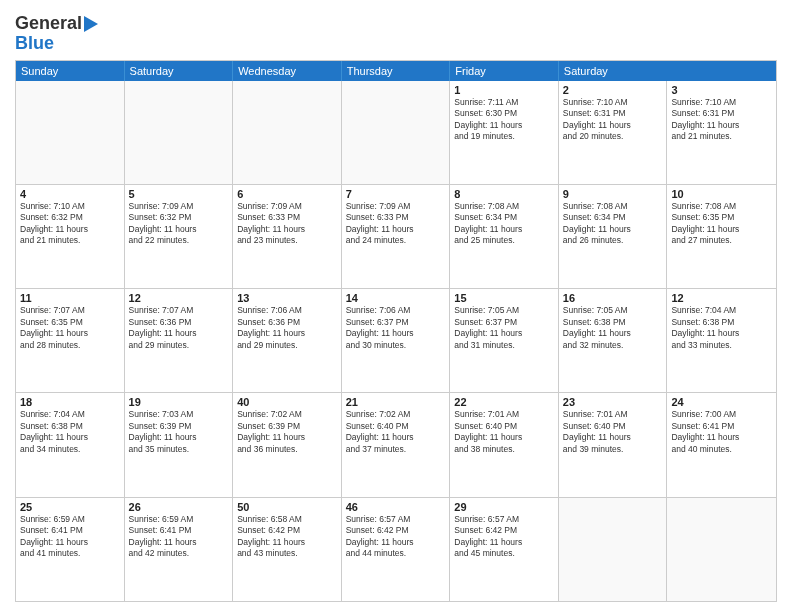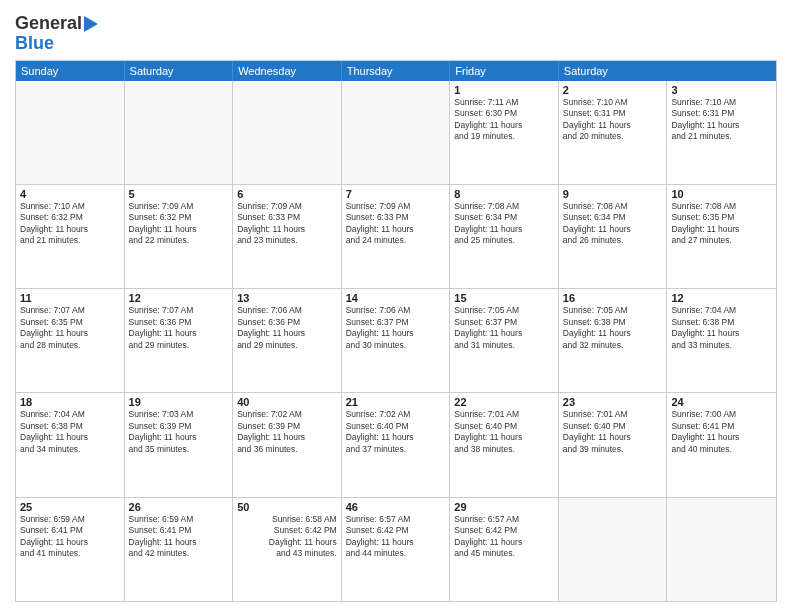--- a/index.html
+++ b/index.html
@@ -339,21 +339,21 @@
           </div>
           <div class="cal-cell">
             <div class="day-num">26</div>
             <div class="cell-text" style="white-space: pre-line;">Sunrise: 6:59 AM
 Sunset: 6:41 PM
 Daylight: 11 hours
 and 42 minutes.</div>
           </div>
           <div class="cal-cell">
             <div class="day-num">50</div>
-            <div class="cell-text" style="white-space: pre-line; text-align: right;">Sunrise: 6:58 AM
+            <div class="cell-text" style="white-space: pre-line;">Sunrise: 6:58 AM
 Sunset: 6:42 PM
 Daylight: 11 hours
 and 43 minutes.</div>
           </div>
           <div class="cal-cell">
             <div class="day-num">46</div>
             <div class="cell-text" style="white-space: pre-line;">Sunrise: 6:57 AM
 Sunset: 6:42 PM
 Daylight: 11 hours
 and 44 minutes.</div>

